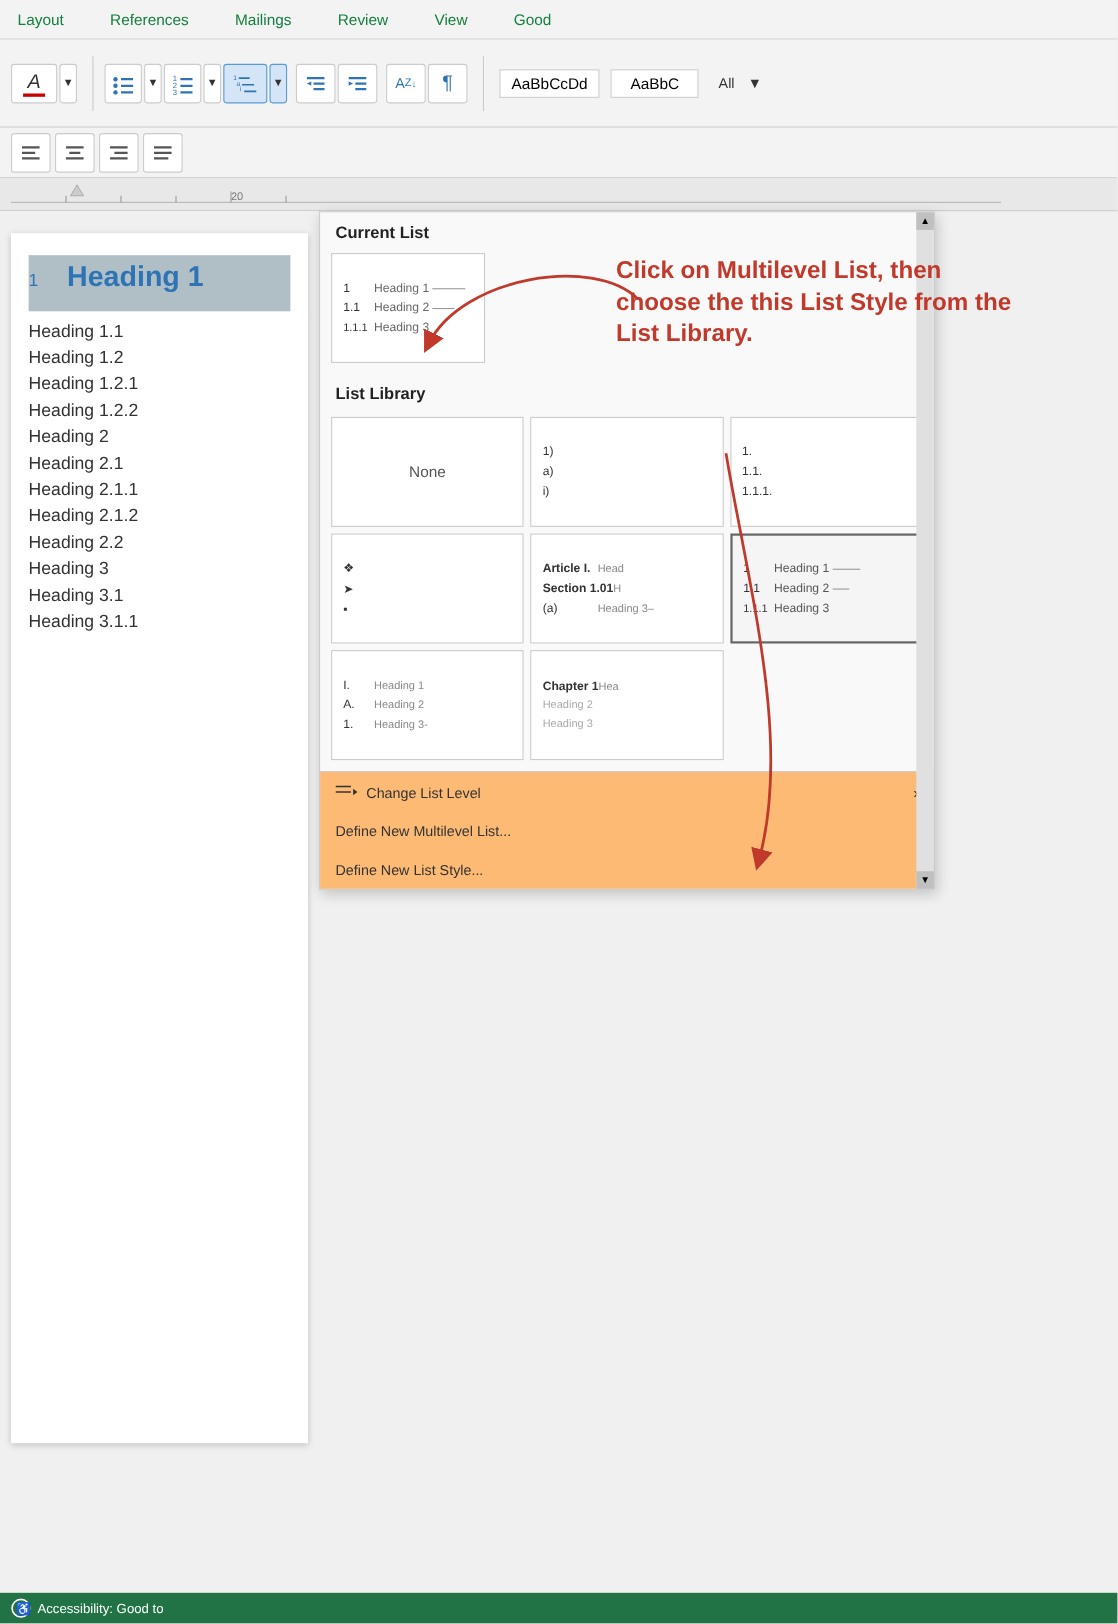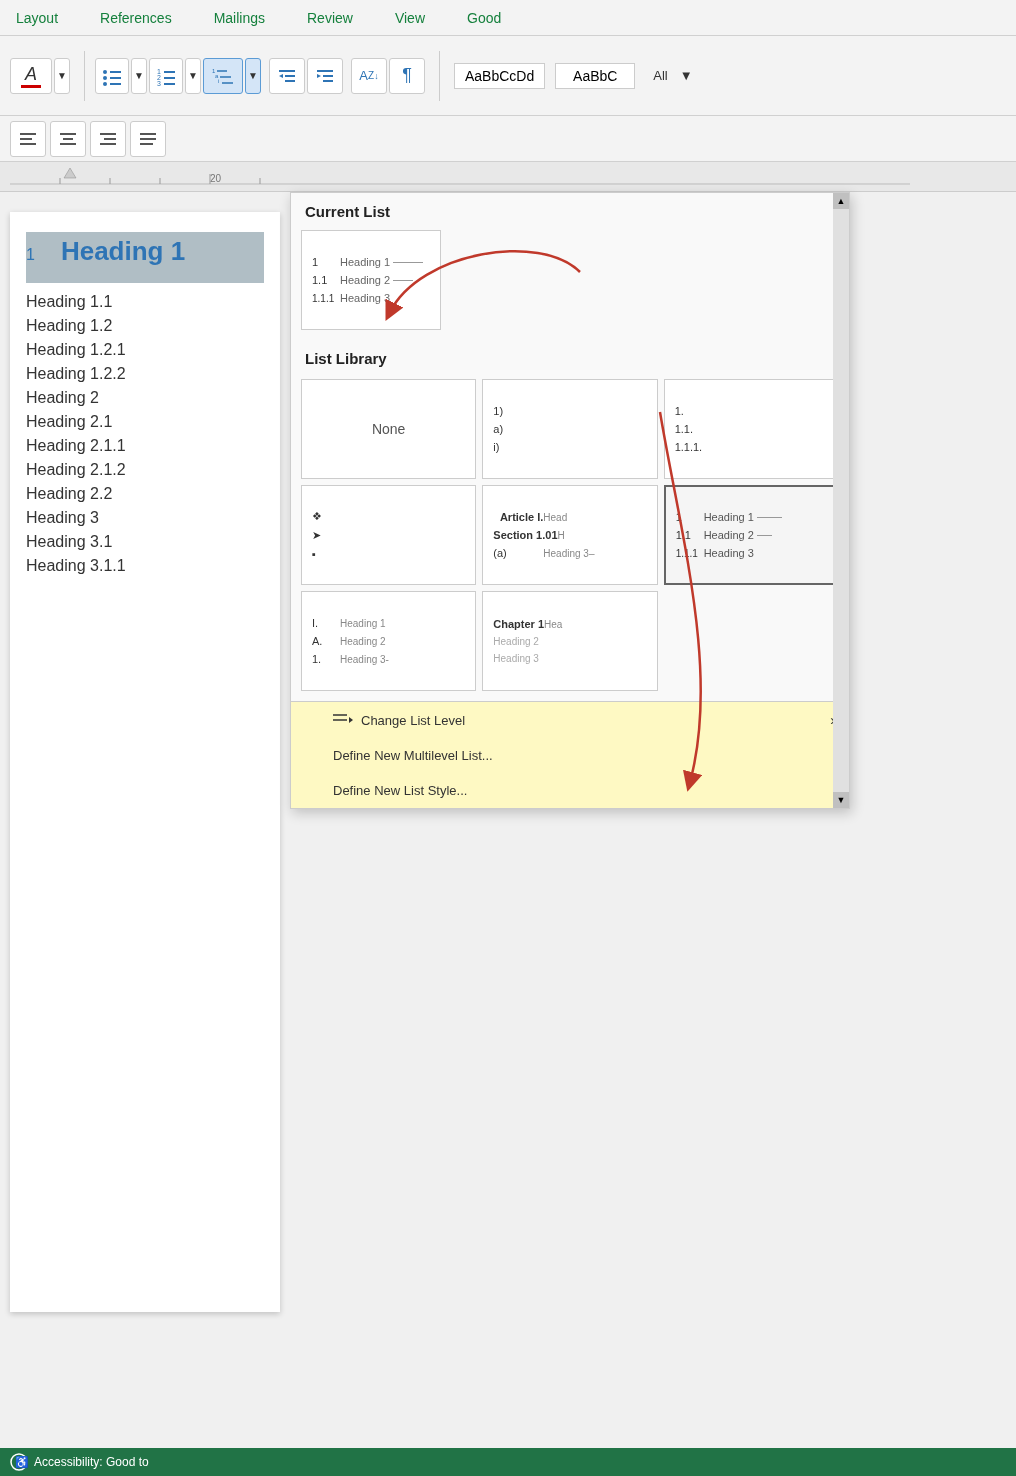--- a/index.html
+++ b/index.html
@@ -209,22 +209,21 @@
     .annotation-text {
       color: #c0392b;
       font-size: 22px;
       font-weight: bold;
       line-height: 1.3;
     }
 
     
     .bottom-menu {
       border-top: 1px solid #ccc;
-      background: #fef9c3;
-      padding-left: 28px;
+      background: #fdba74;
     }
     .bottom-menu-item {
       padding: 10px 14px;
       font-size: 13px;
       color: #333;
       cursor: pointer;
       display: flex;
       align-items: center;
       gap: 8px;
     }
@@ -550,21 +549,21 @@
           <span class="list-line-gray"></span>
         </div>
         <div class="list-line">
           <span class="list-line-num">▪</span>
           <span class="list-line-gray"></span>
         </div>
       </div>
 
       <div class="list-item-box">
         <div class="list-line">
-          <span style="font-size:11px;font-weight:bold;min-width:50px;text-align:right;">Article I.</span>
+          <span style="font-size:11px;font-weight:bold;min-width:50px;">Article I.</span>
           <span style="font-size:10px;color:#888;">Head</span>
         </div>
         <div class="list-line">
           <span style="font-size:11px;font-weight:bold;min-width:50px;">Section 1.01</span>
           <span style="font-size:10px;color:#888;">H</span>
         </div>
         <div class="list-line">
           <span style="font-size:11px;min-width:50px;">(a)</span>
           <span style="font-size:10px;color:#888;">Heading 3–</span>
         </div>
@@ -635,20 +634,23 @@
       </div>
       <div class="bottom-menu-item">
         <span>Define New Multilevel List...</span>
       </div>
       <div class="bottom-menu-item">
         <span>Define New List Style...</span>
       </div>
     </div>
   </div>
 
+  <div style="position:absolute; left: 560px; top: 40px; width: 360px; z-index:200;">
+    <div class="annotation-text">Click on Multilevel List, then choose the this List Style from the List Library.</div>
+  </div>
 
   <svg class="arrow-svg" viewBox="0 0 726 1284" style="position:absolute;top:0;left:0;width:726px;height:1284px;pointer-events:none;">
 
     <defs>
       <marker id="arrowhead1" markerWidth="8" markerHeight="8" refX="4" refY="4" orient="auto">
         <polygon points="0,0 8,4 0,8" fill="#c0392b"></polygon>
       </marker>
       <marker id="arrowhead2" markerWidth="8" markerHeight="8" refX="4" refY="4" orient="auto">
         <polygon points="0,0 8,4 0,8" fill="#c0392b"></polygon>
       </marker>

